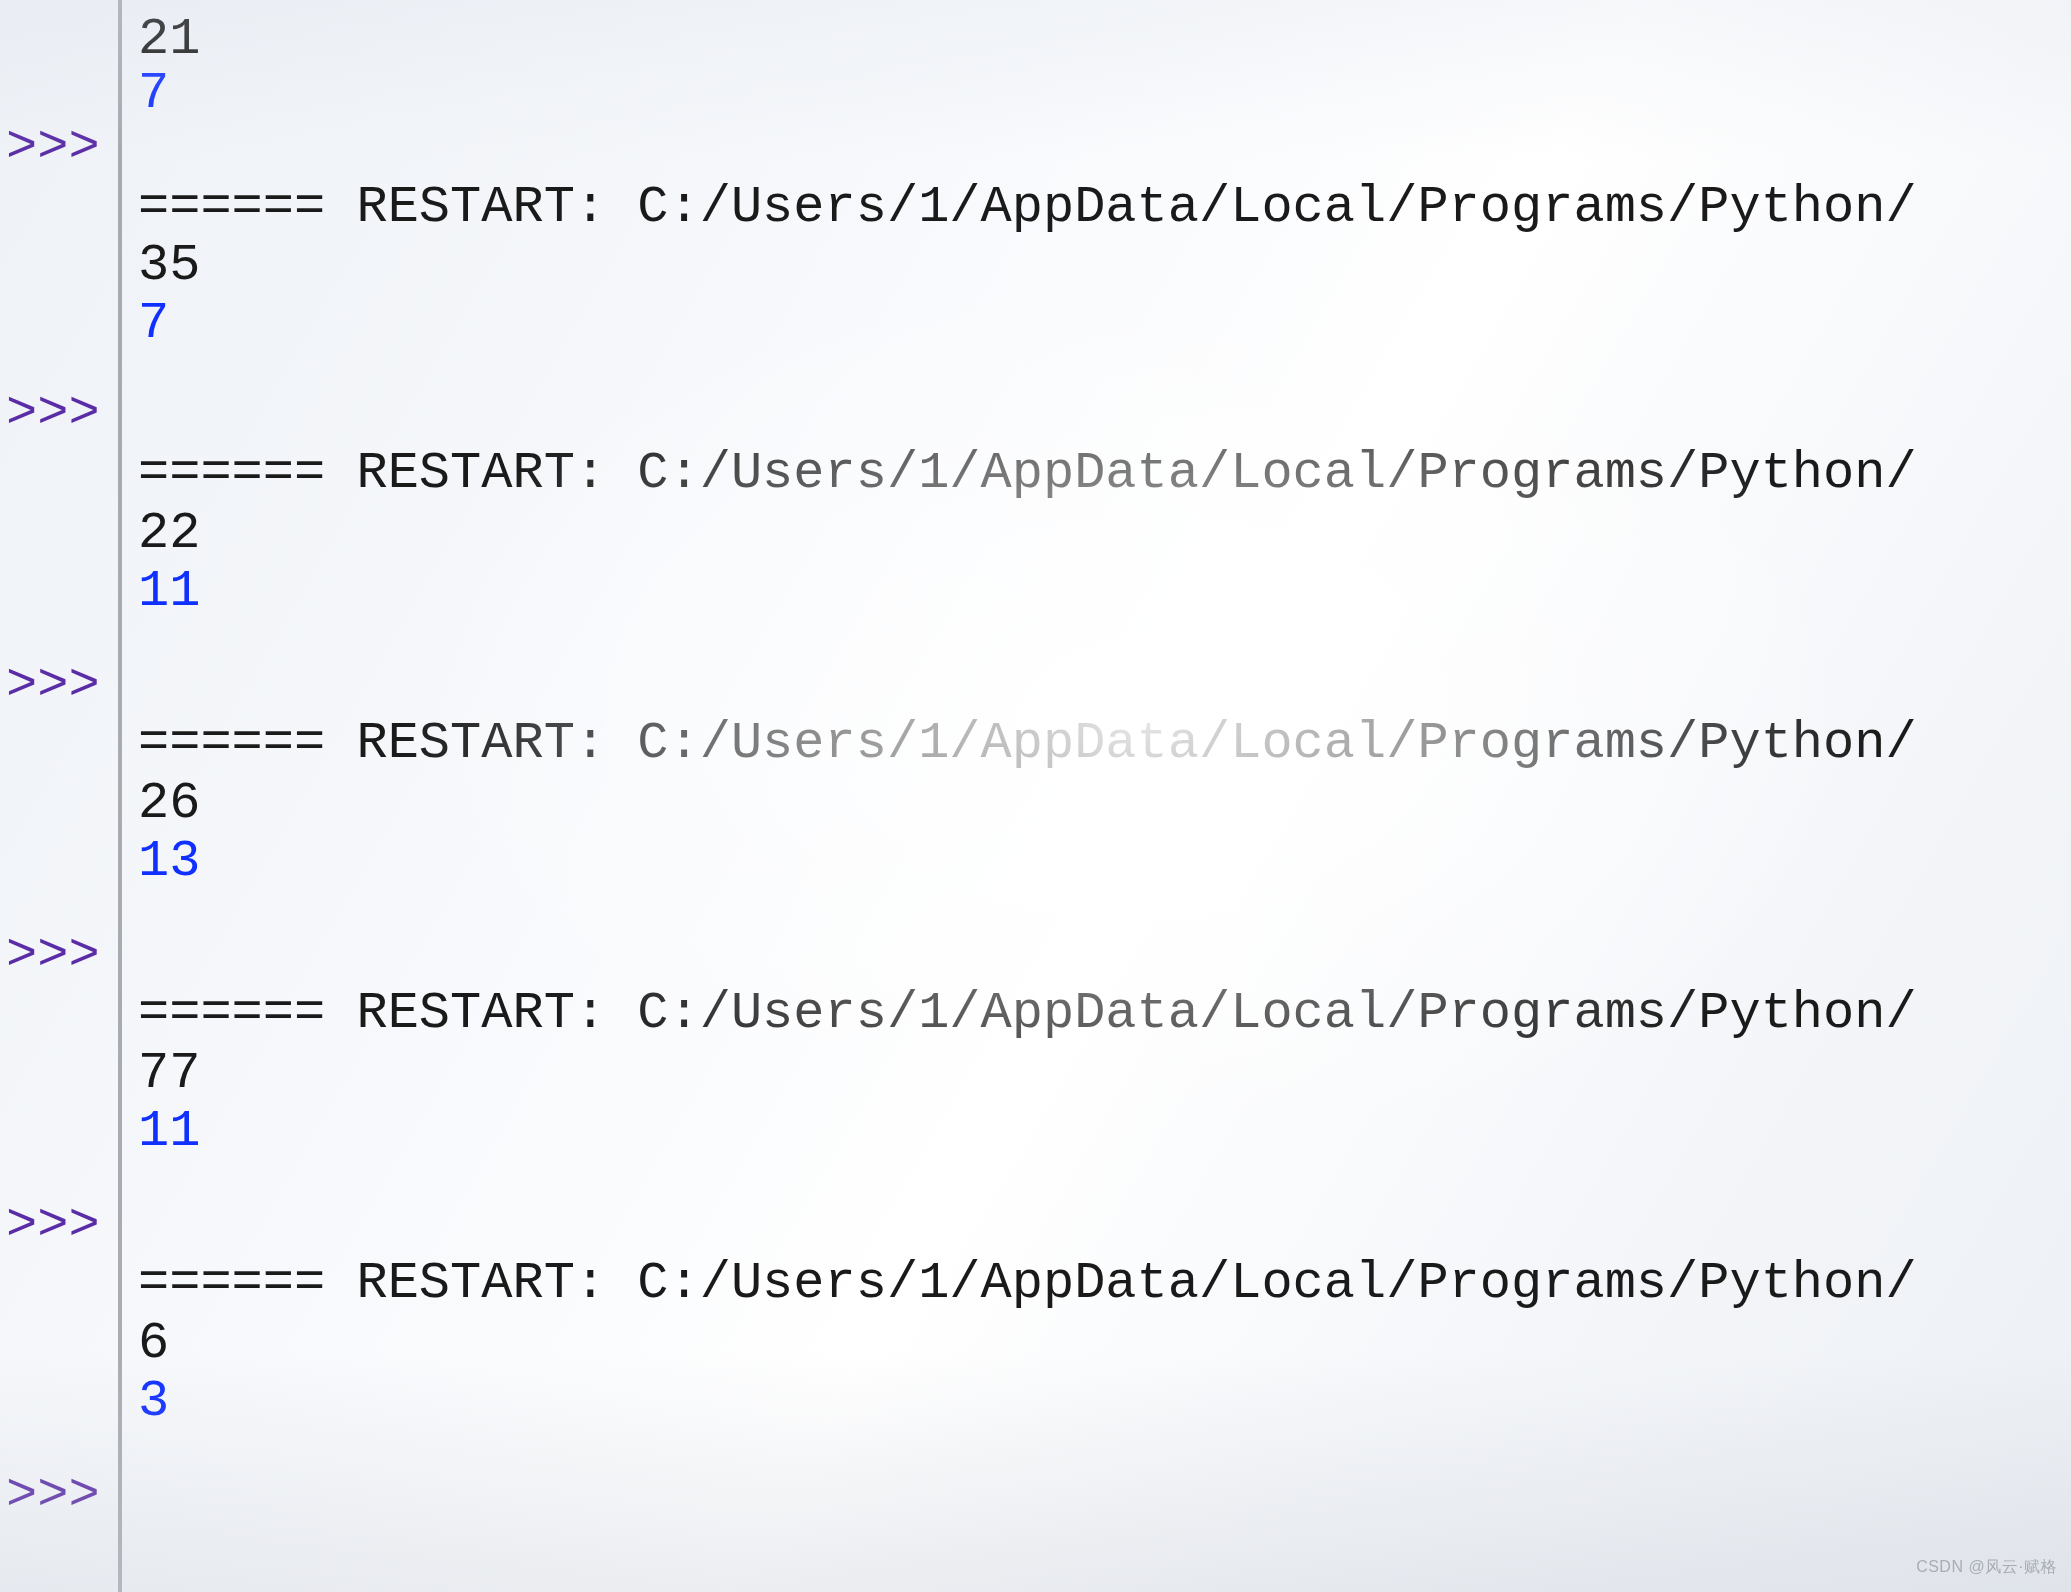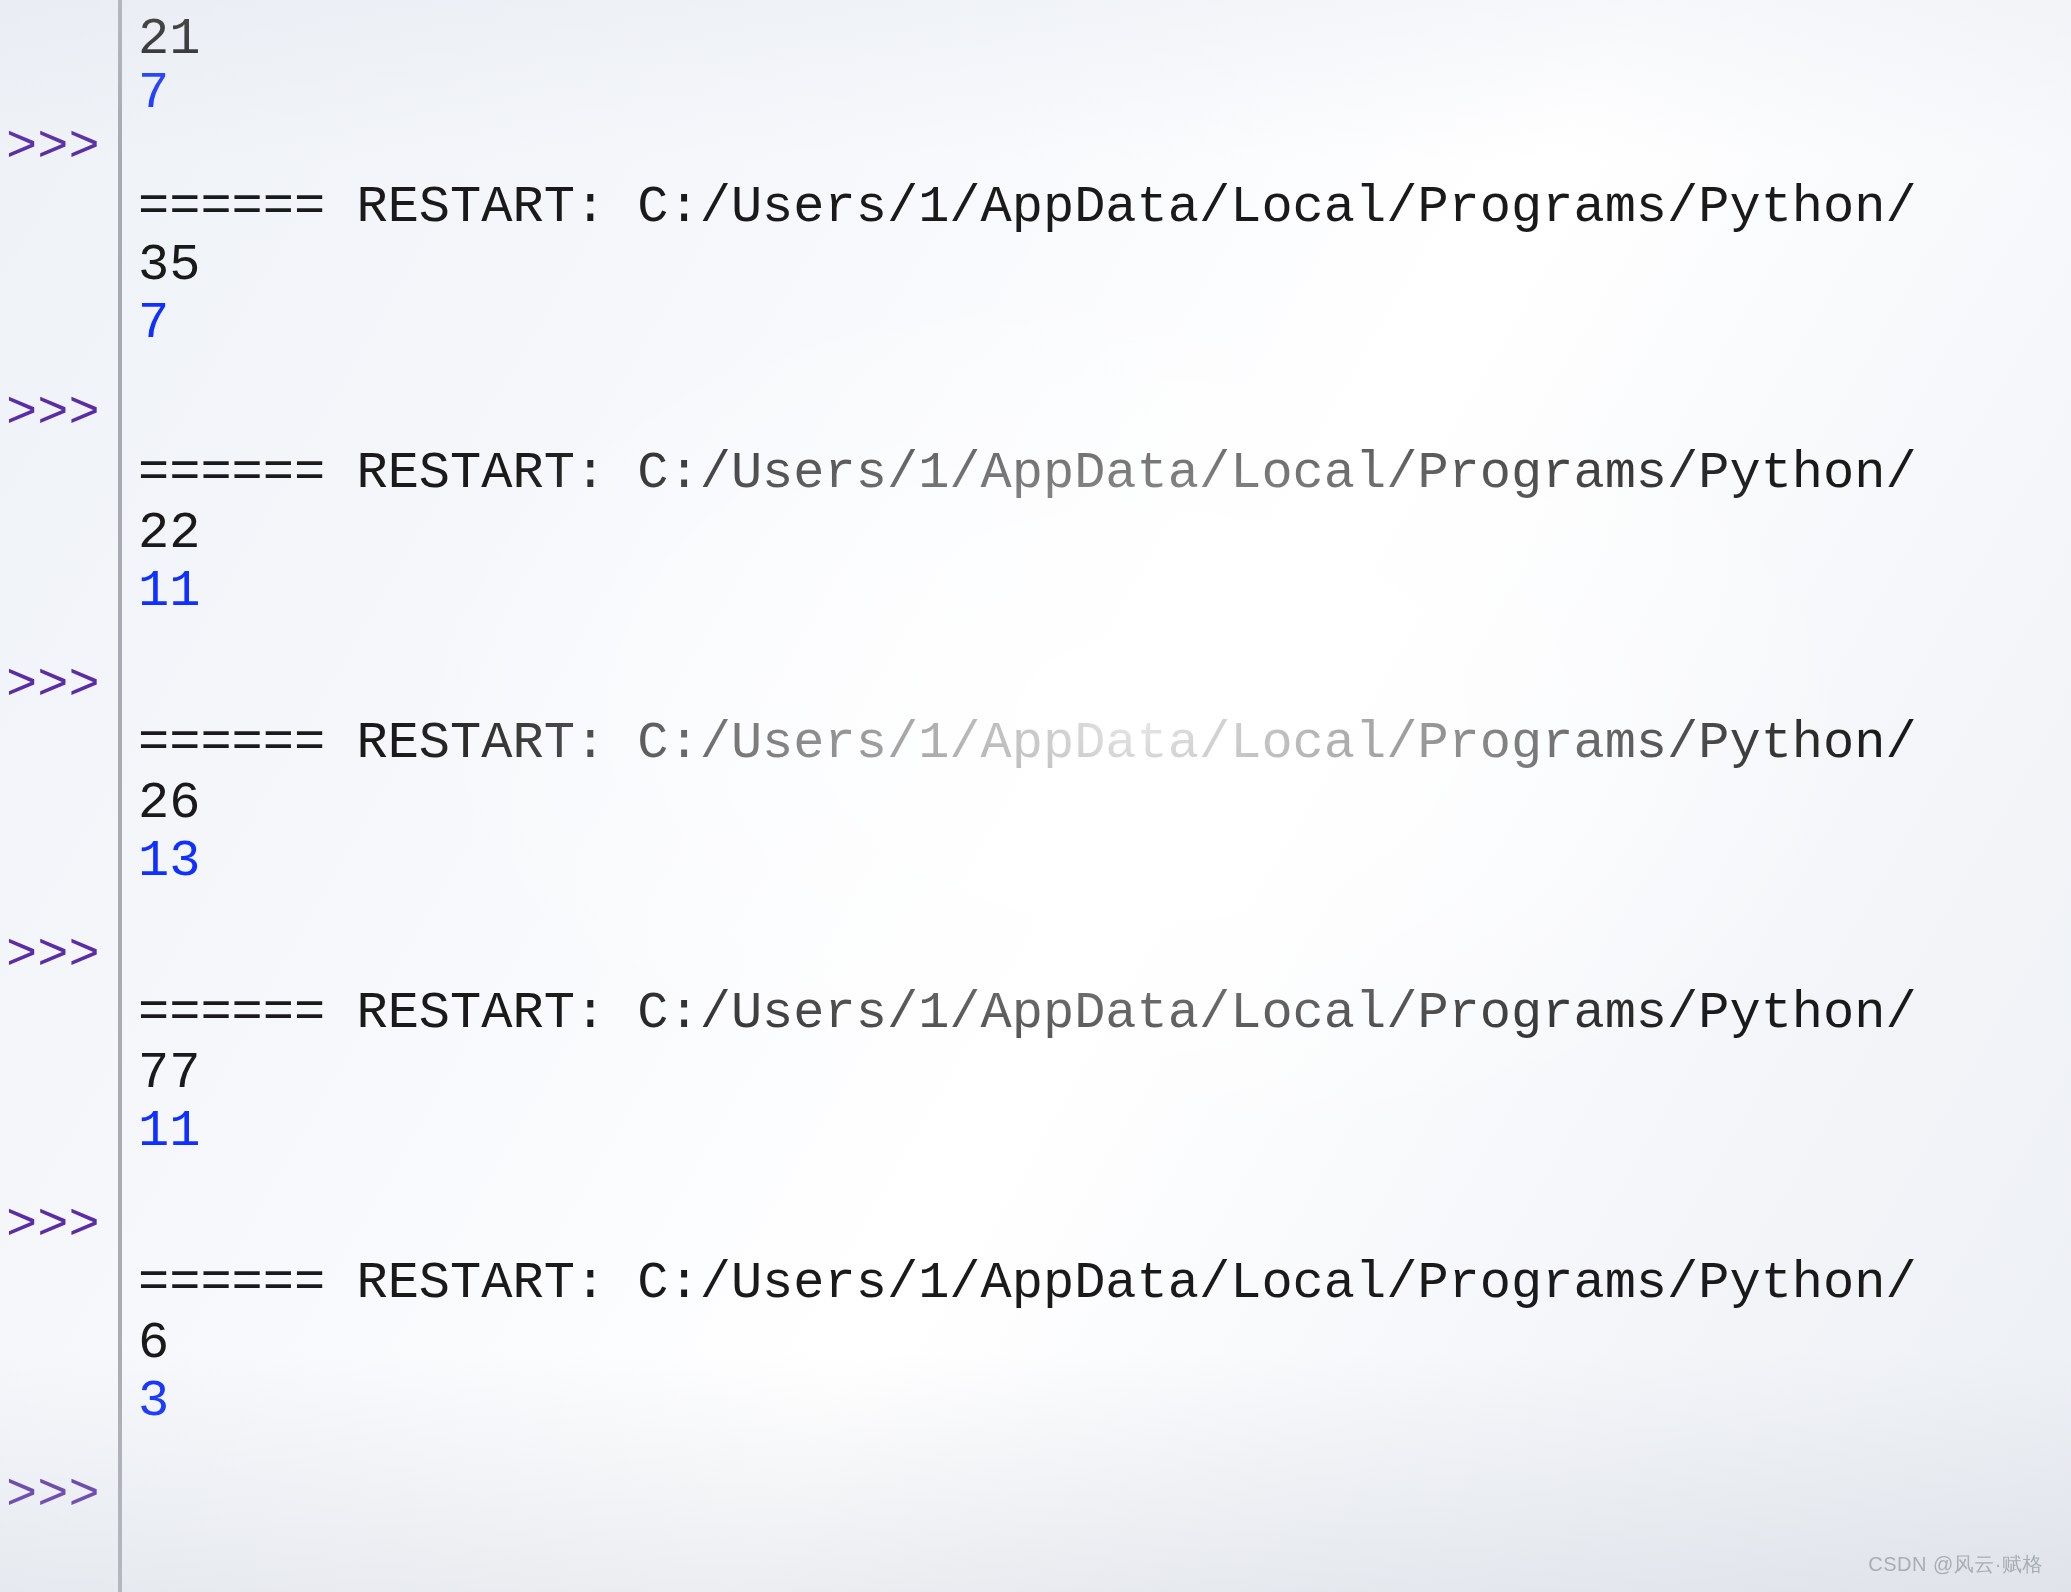--- a/index.html
+++ b/index.html
@@ -65,24 +65,24 @@
     line-height:52px;
     color:#5a2da6;
     letter-spacing:0px;
     white-space:pre;
   }
   .restart{
     font-family:"Courier New", monospace;
   }
   .watermark{
     position:absolute;
-    right:28px;
+    right:14px;
     bottom:14px;
     font-family:Arial,"Microsoft YaHei",sans-serif;
-    font-size:20px;
+    font-size:16px;
     color:rgba(120,125,135,.55);
     letter-spacing:.5px;
   }
 </style>
 </head>
 <body>
 
 <div class="shell">
 
   <div class="gutter">

